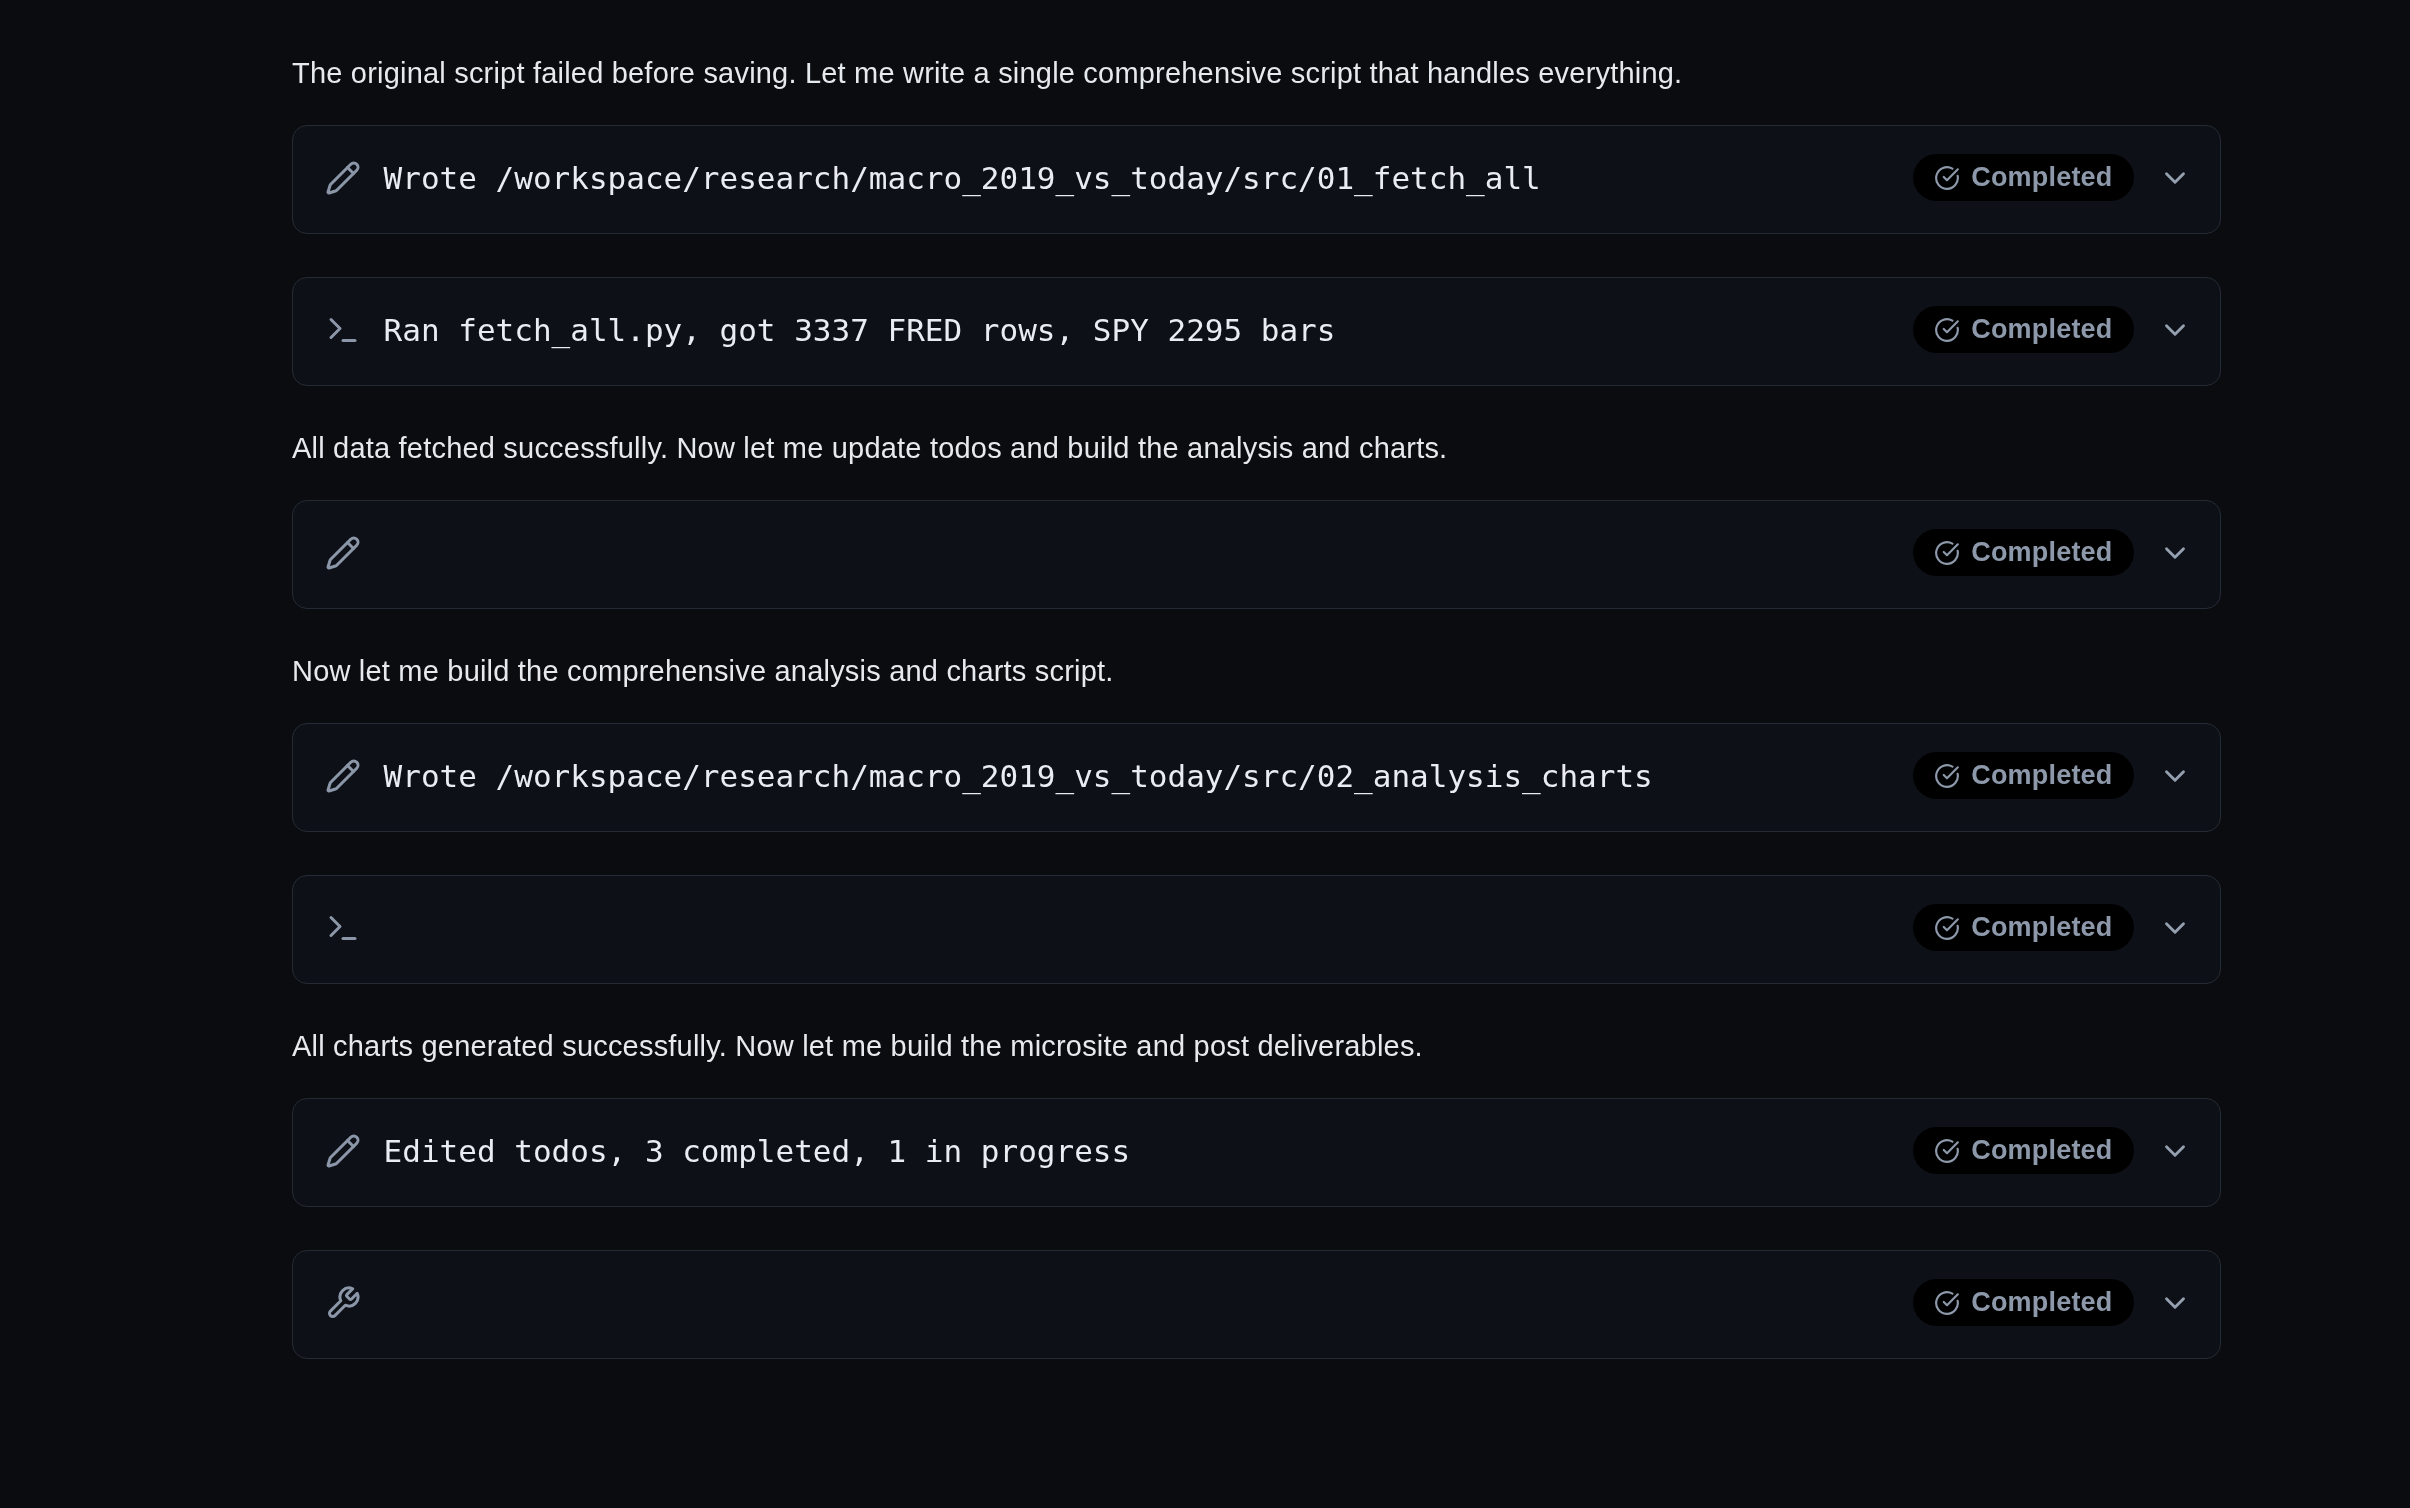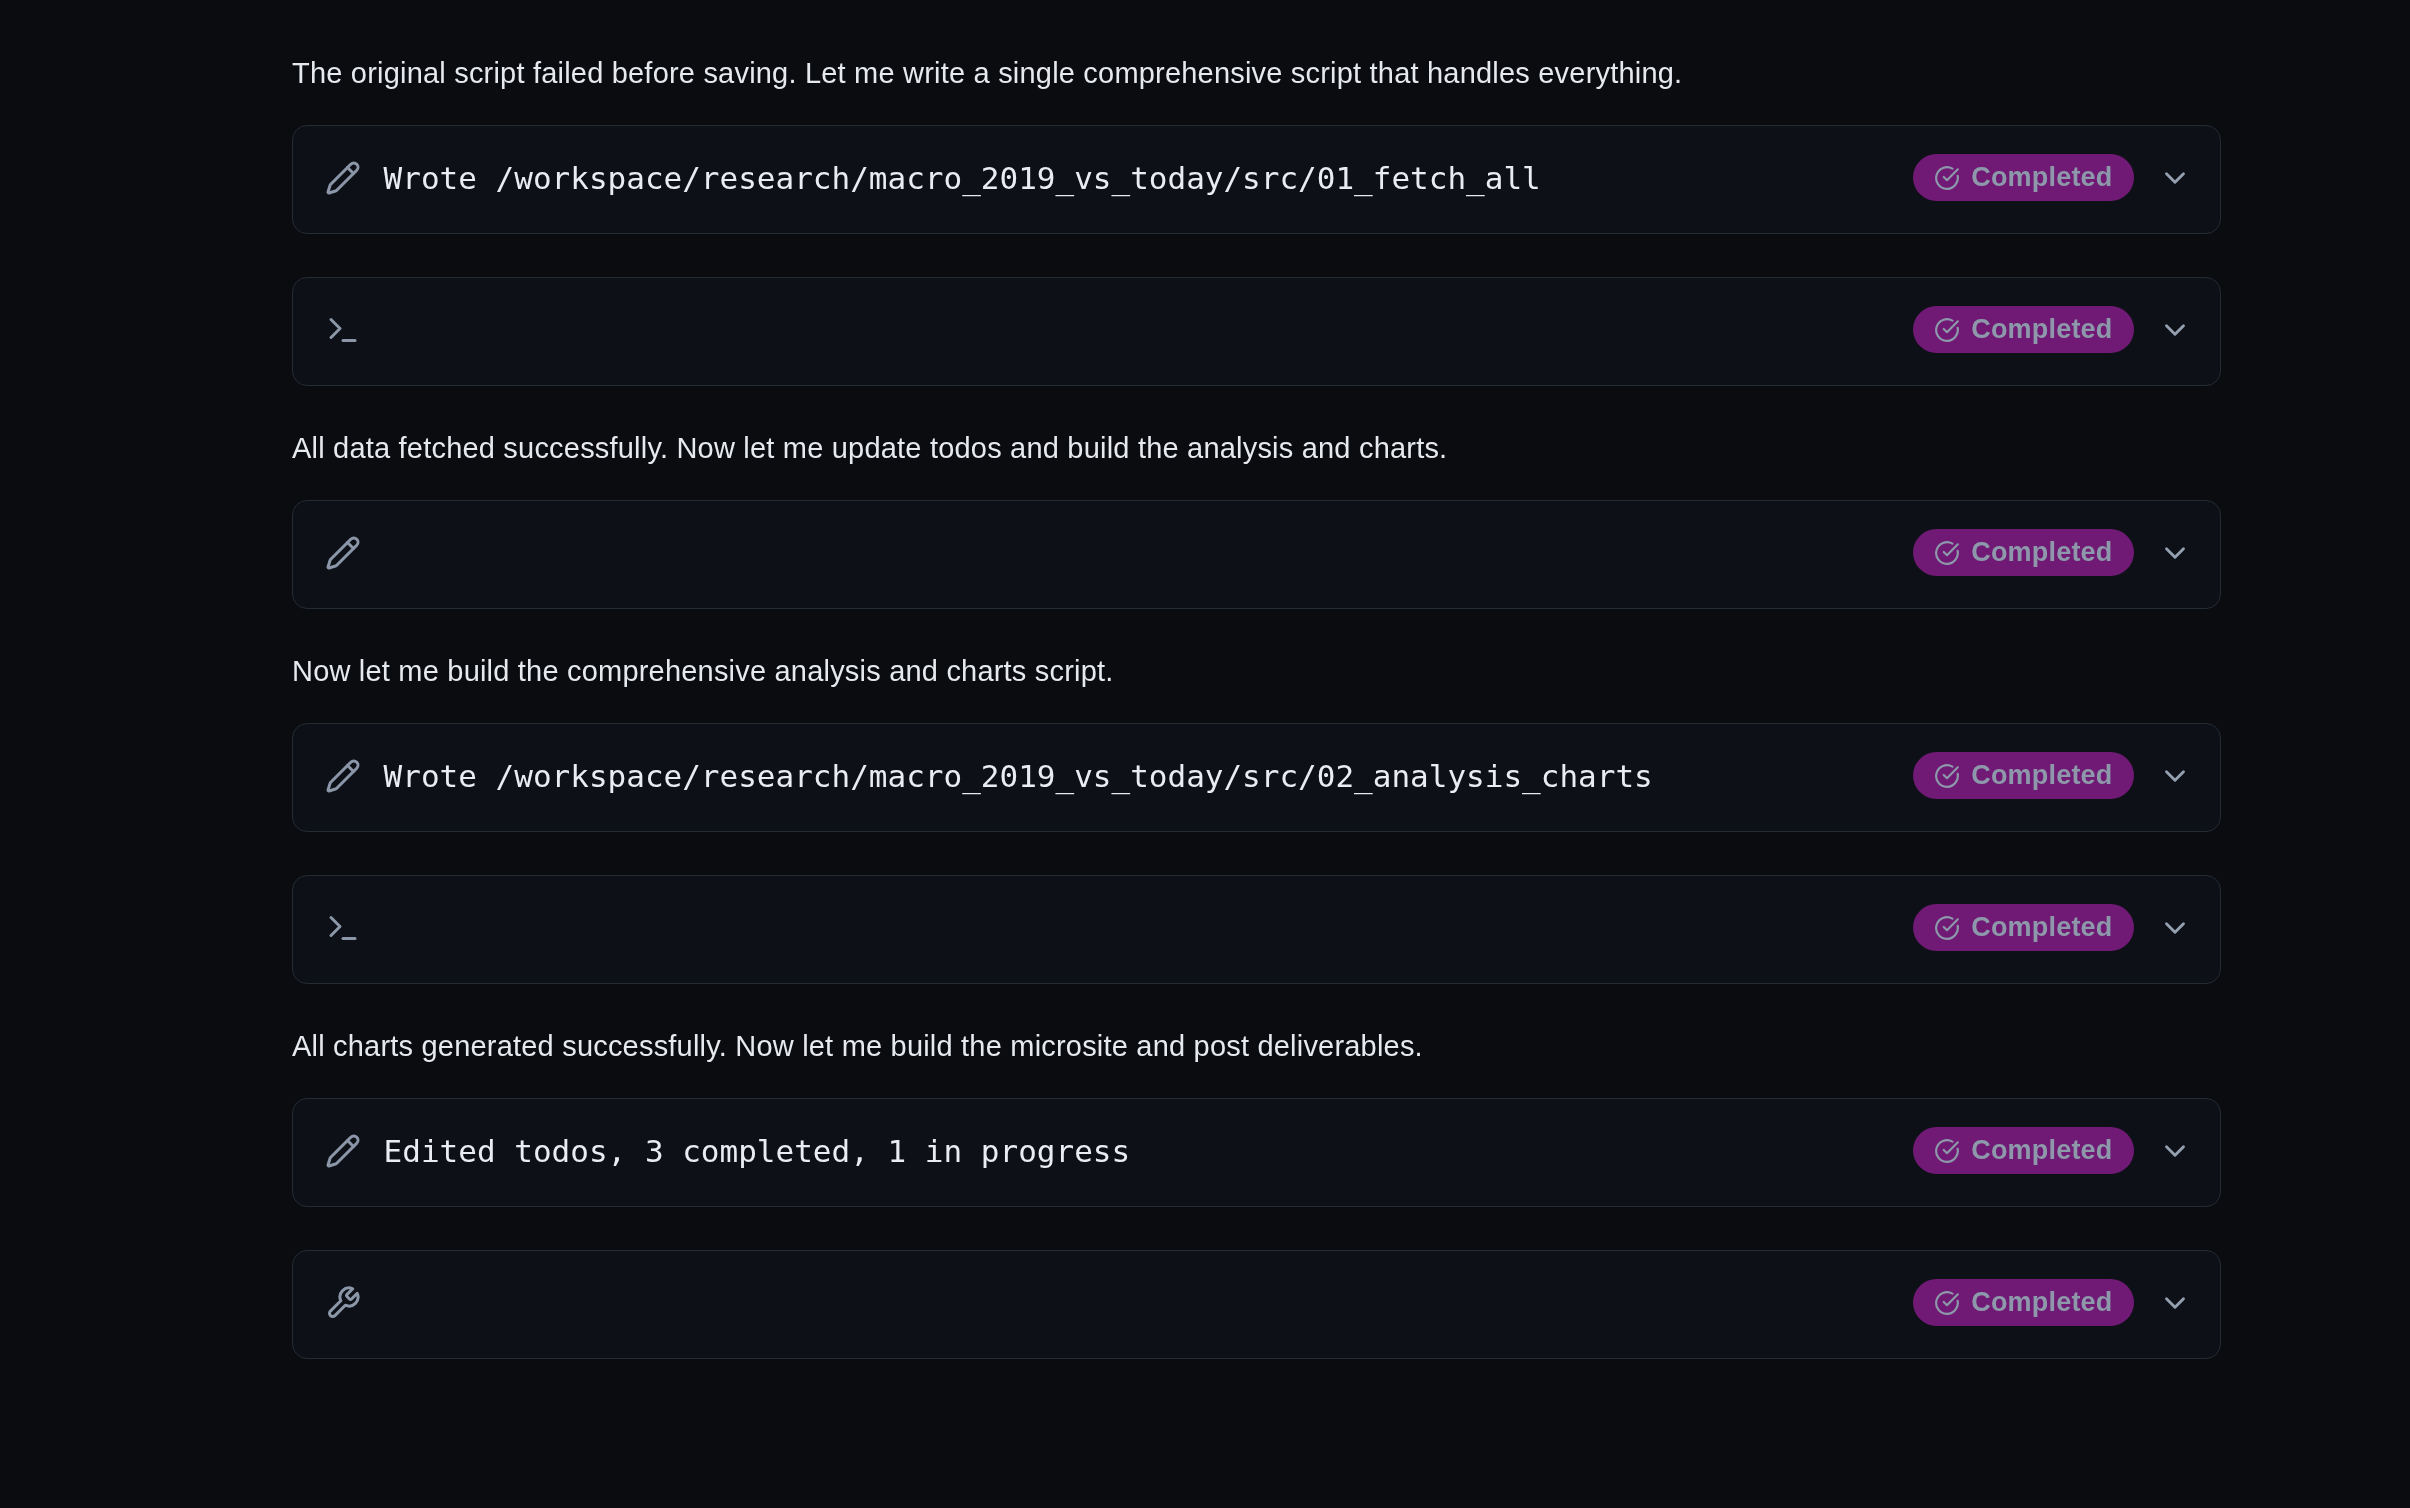--- a/index.html
+++ b/index.html
@@ -59,21 +59,21 @@
   }
   .spacer { flex: 1 1 auto; }
   .status-badge {
     flex: none;
     display: flex;
     align-items: center;
     gap: 11.3px;
     height: 47px;
     padding: 0 21px;
     border-radius: 941px;
-    background: #701a75;
+    background: #000000;
     color: #8d99aa;
     font-size: 27px;
     font-weight: 600;
     letter-spacing: 0.2px;
   }
   .status-badge .badge-icon { width: 26px; height: 26px; display: flex; }
   .status-badge svg { width: 26px; height: 26px; }
   .chevron {
     flex: none;
     width: 34px;
@@ -119,20 +119,21 @@
     </span>
   </div>
 
   <div class="tool-card">
     <span class="tool-icon">
       <svg viewBox="0 0 24 24" fill="none" stroke="currentColor" stroke-width="2" stroke-linecap="round" stroke-linejoin="round">
           <polyline points="4 17 10 11 4 5"></polyline>
           <line x1="12" x2="20" y1="19" y2="19"></line>
         </svg>
     </span>
+    <span class="summary">Ran fetch_all.py, got 3337 FRED rows, SPY 2295 bars</span>
     <span class="spacer"></span>
     <span class="status-badge">
       <span class="badge-icon">
         <svg viewBox="0 0 24 24" fill="none" stroke="currentColor" stroke-width="2" stroke-linecap="round" stroke-linejoin="round">
             <path d="M21.801 10A10 10 0 1 1 17 3.335"></path>
             <path d="m9 11 3 3L22 4"></path>
           </svg>
       </span>
       <span>Completed</span>
     </span>

